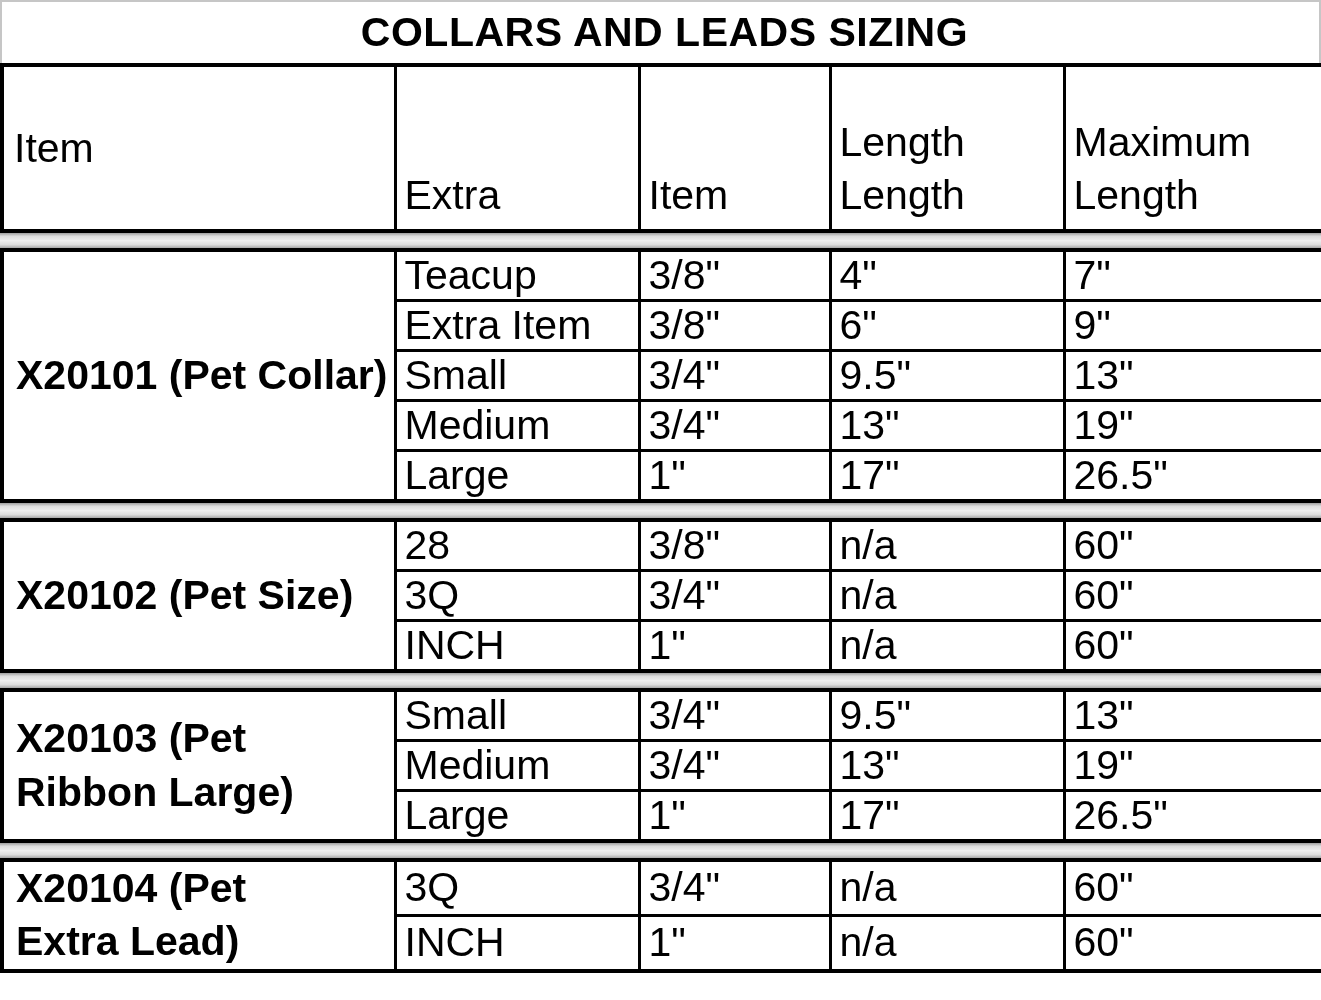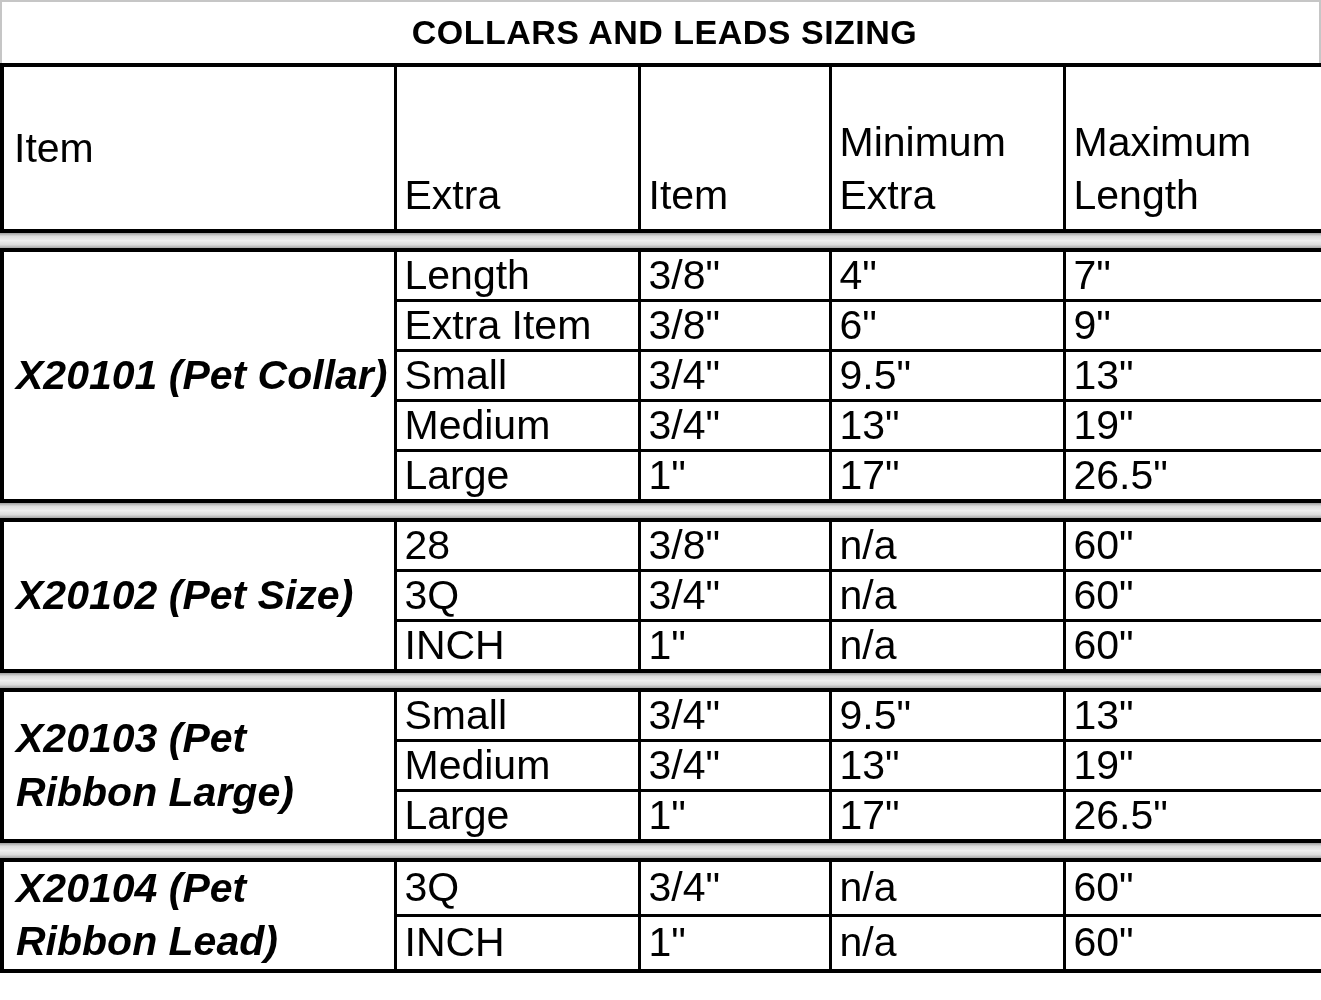--- a/index.html
+++ b/index.html
@@ -10,21 +10,21 @@
     color: #000;
   }
   .sheet { width: 1321px; height: 1000px; background: #fff; }
 
   .title-box {
     height: 63px;
     border: 2px solid #c6c6c6;
     border-bottom: none;
     display: flex; align-items: center; justify-content: center;
   }
-  .title-text { font-size: 34px; font-weight: bold; letter-spacing: 0.5px; margin-left: 8px; }
+  .title-text { font-size: 41px; font-weight: bold; letter-spacing: 0.5px; margin-left: 8px; }
 
   table.grid {
     border-collapse: collapse;
     table-layout: fixed;
     width: 1321px;
     border: 4px solid #000;
   }
   col.c0 { width: 393px; }
   col.c1 { width: 244px; }
   col.c2 { width: 191px; }
@@ -57,21 +57,21 @@
   .sec-2 tr { height: 49px; }
   .sec-3 tr { height: 50px; }
   .sec-4 tr { height: 48px; }
 
   .item-cell {
     font-weight: bold;
     padding-left: 12px;
     white-space: normal;
     line-height: 1.3;
   }
-  .item-line { display: block; font-style: italic; }
+  .item-line { display: block; }
 
   .spacer {
     height: 15px;
     background: linear-gradient(180deg,
       #9f9f9f 0%, #dedede 22%, #ededed 50%, #dcdcdc 78%, #a6a6a6 100%);
   }
 </style>
 </head>
 <body>
 
@@ -87,42 +87,42 @@
         <col class="c1">
         <col class="c2">
         <col class="c3">
         <col class="c4">
       </colgroup>
     <tbody>
       <tr>
         <th class="h-item">Item</th>
         <th class="h-bottom">Extra</th>
         <th class="h-bottom">Item</th>
-        <th class="h-bottom">Minimum Extra</th>
+        <th class="h-bottom">Length Length</th>
         <th class="h-bottom">Maximum Length</th>
       </tr>
     </tbody>
   </table>
 
   <div class="spacer"></div>
 
   <table class="grid section sec-1">
     <colgroup>
         <col class="c0">
         <col class="c1">
         <col class="c2">
         <col class="c3">
         <col class="c4">
       </colgroup>
     <tbody>
       <tr>
         <td class="item-cell" rowspan="5">
           <span class="item-line">X20101 (Pet Collar)</span>
         </td>
-        <td>Length</td>
+        <td>Teacup</td>
         <td>3/8"</td>
         <td>4"</td>
         <td>7"</td>
       </tr>
       <tr>
         <td>Extra Item</td>
         <td>3/8"</td>
         <td>6"</td>
         <td>9"</td>
       </tr>
@@ -225,21 +225,21 @@
         <col class="c0">
         <col class="c1">
         <col class="c2">
         <col class="c3">
         <col class="c4">
       </colgroup>
     <tbody>
       <tr>
         <td class="item-cell" rowspan="2">
           <span class="item-line">X20104 (Pet</span>
-          <span class="item-line">Ribbon Lead)</span>
+          <span class="item-line">Extra Lead)</span>
         </td>
         <td>3Q</td>
         <td>3/4"</td>
         <td>n/a</td>
         <td>60"</td>
       </tr>
       <tr>
         <td>INCH</td>
         <td>1"</td>
         <td>n/a</td>

